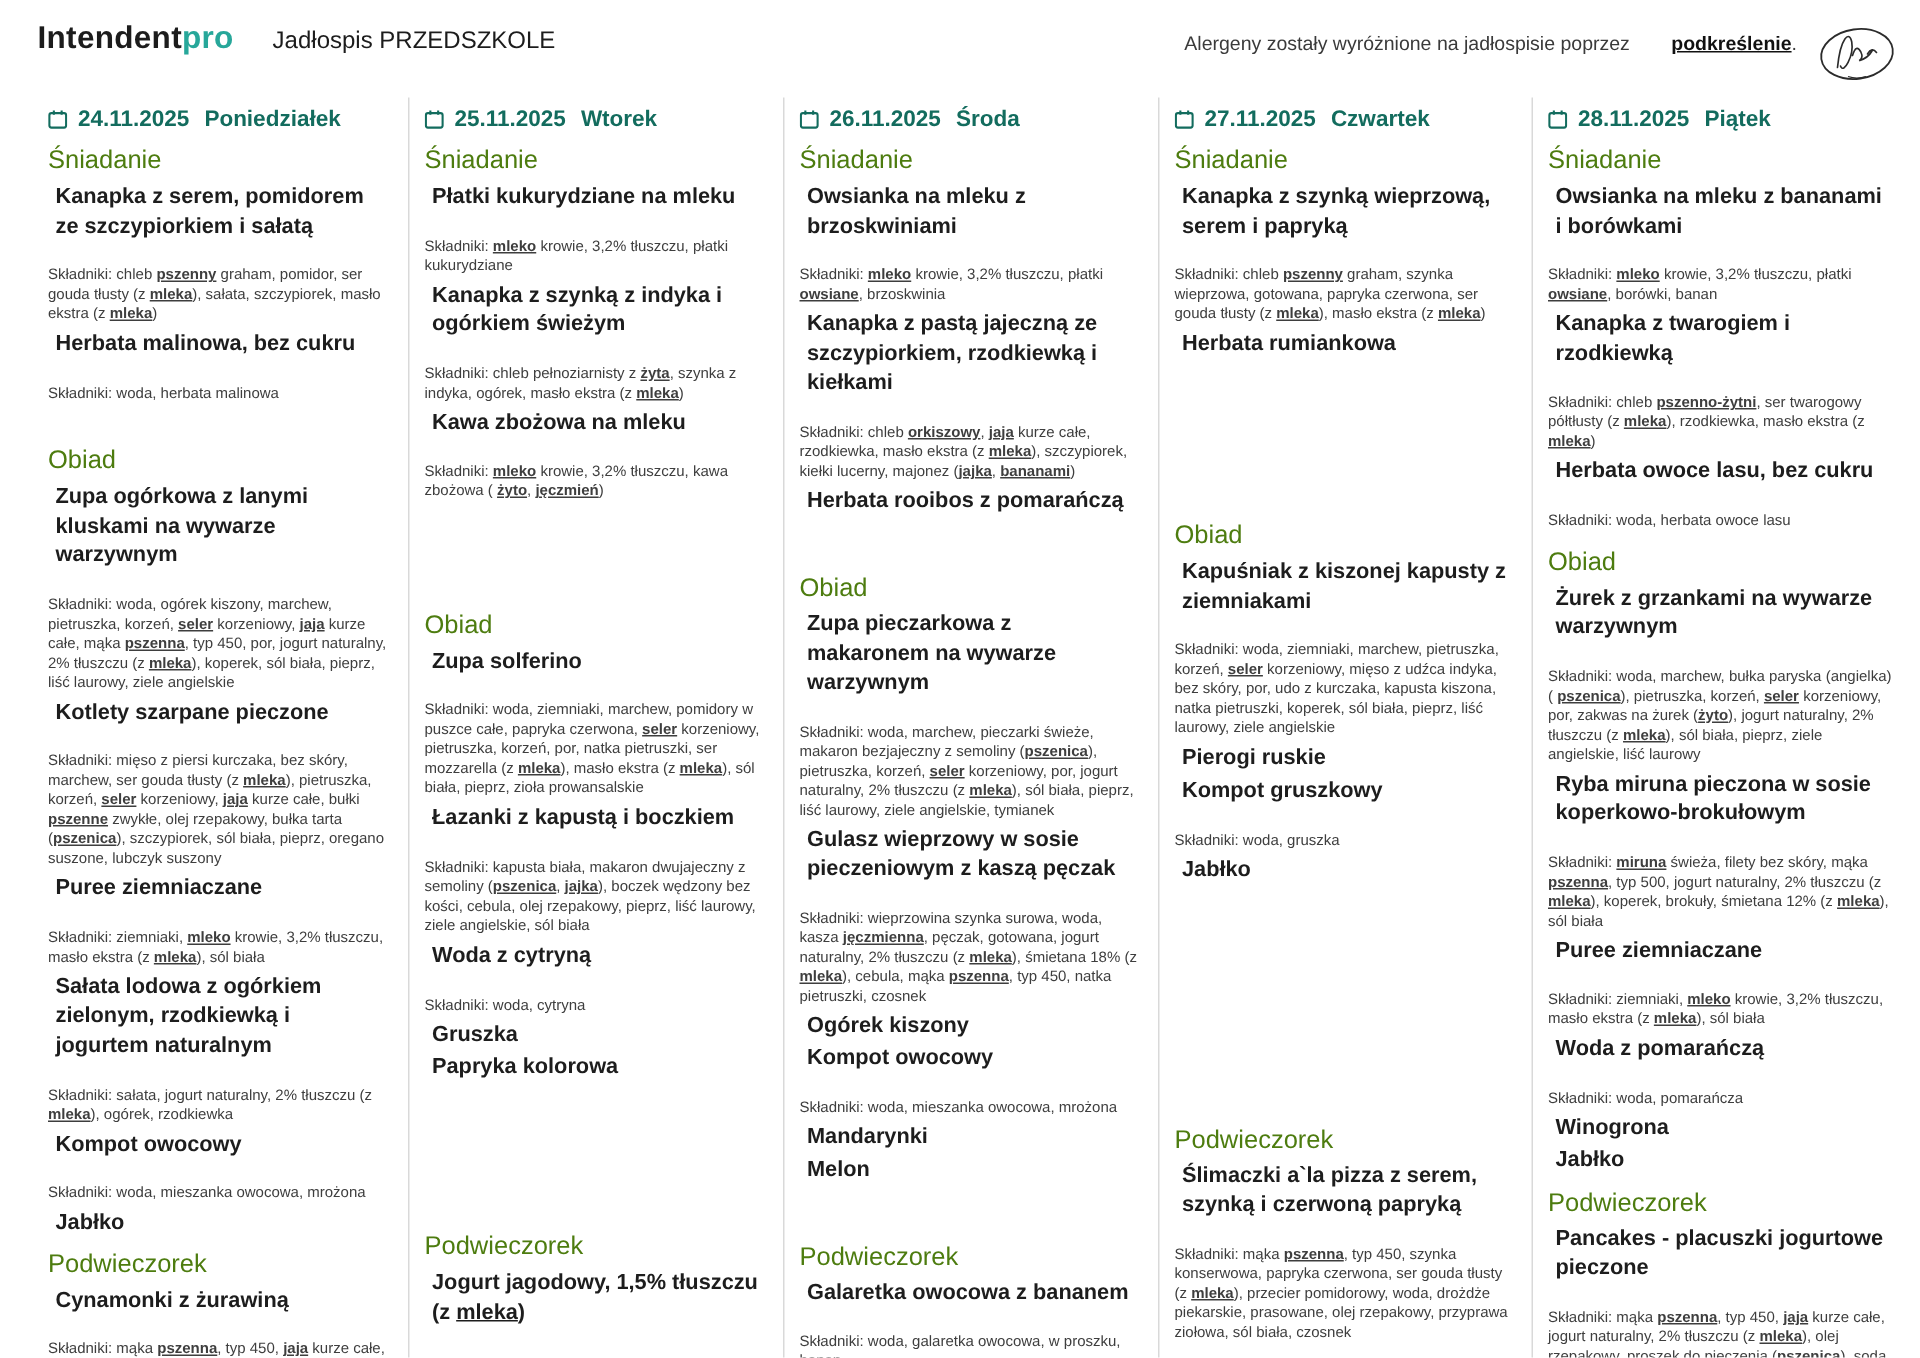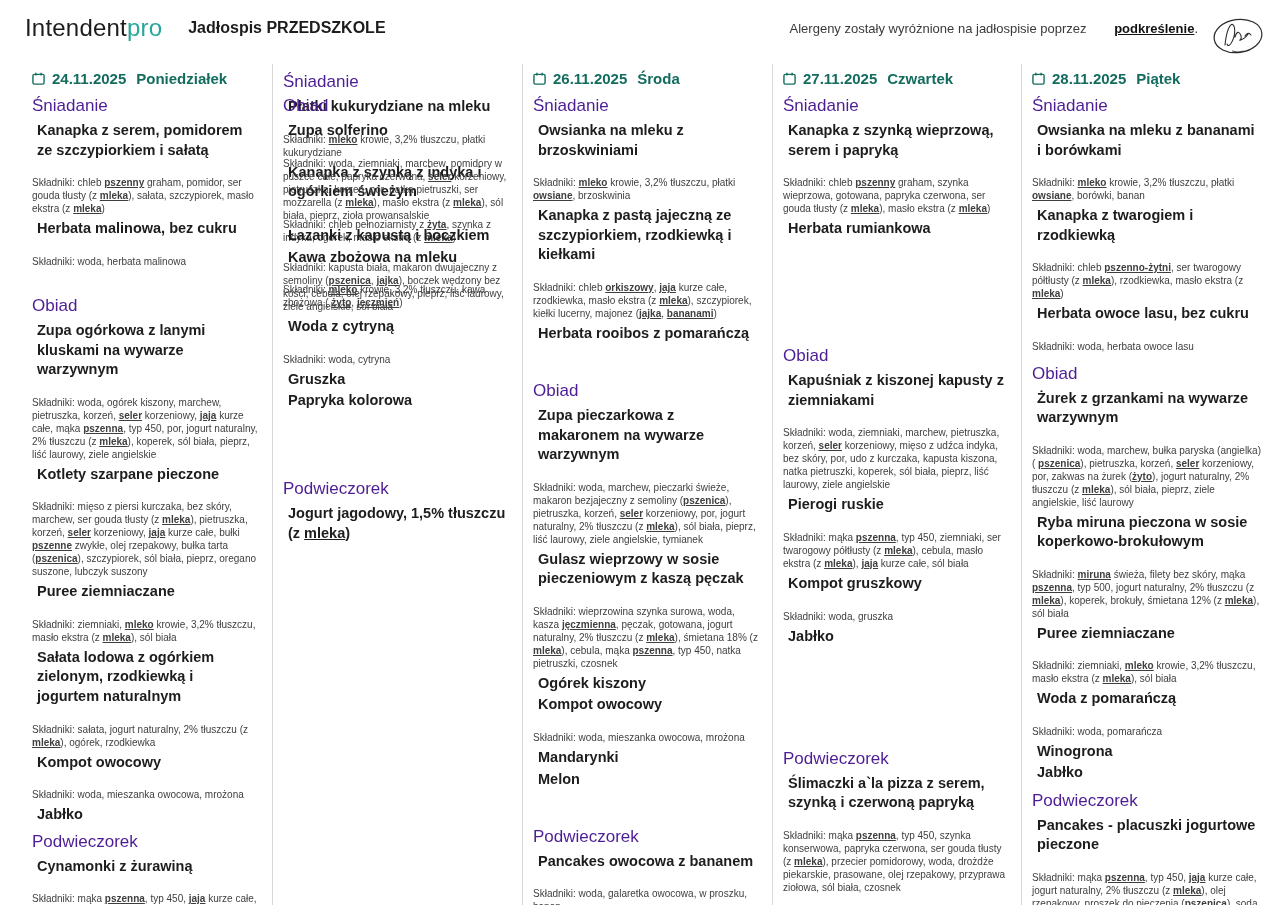--- a/index.html
+++ b/index.html
@@ -7,23 +7,23 @@
   body {
     width: 1280px; height: 905px; overflow: hidden;
     font-family: "Liberation Sans", "DejaVu Sans", sans-serif;
     color: #222;
   }
   
   .topbar {
     display: flex; align-items: flex-start;
     padding: 14px 16px 2px 25px;
   }
-  .logo { font-size: 24px; font-weight: 400; letter-spacing: .2px; color: #1c1c1c; white-space: nowrap; }
+  .logo { font-size: 21px; font-weight: 700; letter-spacing: .2px; color: #1c1c1c; white-space: nowrap; }
   .logo .accent { color: #27a79a; }
-  .page-title { font-size: 16px; font-weight: 700; color: #1c1c1c; margin: 5px 0 0 26px; white-space: nowrap; }
+  .page-title { font-size: 16px; font-weight: 400; color: #1c1c1c; margin: 5px 0 0 26px; white-space: nowrap; }
   .allergen-note { margin-left: auto; margin-top: 7px; font-size: 13px; color: #3a3a3a; white-space: nowrap; }
   .allergen-note b { color: #111; font-weight: 700; text-decoration: underline; margin-left: 24px; }
   .stamp { margin-left: 14px; margin-top: 0; flex: 0 0 auto; }
   
   .days {
     display: grid;
     grid-template-columns: 251px 250px 250px 249px 1fr;
     padding: 0 6px 0 22px;
     align-items: stretch;
   }
@@ -34,21 +34,21 @@
     grid-template-rows: 24px minmax(200px, auto) minmax(352px, auto) auto;
   }
   .day:not(:last-child) { border-right: 1px solid #d9d9d9; }
   .day-header {
     display: flex; align-items: center; gap: 7px;
     color: #136c5e; font-size: 15px; font-weight: 700; white-space: nowrap;
   }
   .day-header .weekday { margin-left: 3px; }
   .cal { color: #136c5e; display: inline-flex; }
   .meal { padding-top: 2px; }
-  .meal-name { font-size: 17px; font-weight: 400; color: #4c1d95; margin: 4px 0 5px; }
+  .meal-name { font-size: 17px; font-weight: 400; color: #4d7c0f; margin: 4px 0 5px; }
   .dish-name { font-size: 14.5px; font-weight: 700; color: #1d1d1d; line-height: 1.35; margin: 2px 5px 1px; }
   .dish-ingredients { font-size: 10px; color: #3e3e3e; line-height: 1.3; margin: 16px 0 4px; }
   .allergen { font-weight: 700; text-decoration: underline; color: inherit; }
 </style>
 </head>
 <body>
 
 <header class="topbar">
   <div class="logo"><span>Intendent</span><span class="accent">pro</span></div>
   <h1 class="page-title">Jadłospis PRZEDSZKOLE</h1>
@@ -114,20 +114,31 @@
       </div>
       <div class="meal">
         <h2 class="meal-name">Podwieczorek</h2>
         <article class="dish">
           <h3 class="dish-name">Cynamonki z żurawiną</h3>
           <p class="dish-ingredients">Składniki: mąka <b class="allergen">pszenna</b>, typ 450, <b class="allergen">jaja</b> kurze całe, <b class="allergen">mleko</b> krowie, 2% tłuszczu, cukier z prawdziwą wanilią, żurawina suszona, drożdże piekarskie, prasowane, cynamon</p>
         </article>
       </div>
     </section>
     <section class="day">
+      <div class="day-header">
+        <span class="cal">
+          <svg width="13" height="13" viewBox="0 0 14 14" aria-hidden="true">
+            <rect x="1" y="2.6" width="12" height="10.4" rx="1.5" fill="none" stroke="currentColor" stroke-width="1.5"></rect>
+            <line x1="4.2" y1="0.7" x2="4.2" y2="3.8" stroke="currentColor" stroke-width="1.5"></line>
+            <line x1="9.8" y1="0.7" x2="9.8" y2="3.8" stroke="currentColor" stroke-width="1.5"></line>
+          </svg>
+        </span>
+        <span class="date">25.11.2025</span>
+        <span class="weekday">Wtorek</span>
+      </div>
       <div class="meal">
         <h2 class="meal-name">Śniadanie</h2>
         <article class="dish">
           <h3 class="dish-name">Płatki kukurydziane na mleku</h3>
           <p class="dish-ingredients">Składniki: <b class="allergen">mleko</b> krowie, 3,2% tłuszczu, płatki kukurydziane</p>
         </article>
         <article class="dish">
           <h3 class="dish-name">Kanapka z szynką z indyka i ogórkiem świeżym</h3>
           <p class="dish-ingredients">Składniki: chleb pełnoziarnisty z <b class="allergen">żyta</b>, szynka z indyka, ogórek, masło ekstra  (z <b class="allergen">mleka</b>)</p>
         </article>
@@ -210,21 +221,21 @@
         <article class="dish">
           <h3 class="dish-name">Mandarynki</h3>
         </article>
         <article class="dish">
           <h3 class="dish-name">Melon</h3>
         </article>
       </div>
       <div class="meal">
         <h2 class="meal-name">Podwieczorek</h2>
         <article class="dish">
-          <h3 class="dish-name">Pancakes owocowa z bananem</h3>
+          <h3 class="dish-name">Galaretka owocowa z bananem</h3>
           <p class="dish-ingredients">Składniki: woda, galaretka owocowa, w proszku, banan</p>
         </article>
       </div>
     </section>
     <section class="day">
       <div class="day-header">
         <span class="cal">
           <svg width="13" height="13" viewBox="0 0 14 14" aria-hidden="true">
             <rect x="1" y="2.6" width="12" height="10.4" rx="1.5" fill="none" stroke="currentColor" stroke-width="1.5"></rect>
             <line x1="4.2" y1="0.7" x2="4.2" y2="3.8" stroke="currentColor" stroke-width="1.5"></line>
@@ -245,21 +256,20 @@
         </article>
       </div>
       <div class="meal">
         <h2 class="meal-name">Obiad</h2>
         <article class="dish">
           <h3 class="dish-name">Kapuśniak z kiszonej kapusty z ziemniakami</h3>
           <p class="dish-ingredients">Składniki: woda, ziemniaki, marchew, pietruszka, korzeń, <b class="allergen">seler</b> korzeniowy, mięso z udźca indyka, bez skóry, por, udo z kurczaka, kapusta kiszona, natka pietruszki, koperek, sól biała, pieprz, liść laurowy, ziele angielskie</p>
         </article>
         <article class="dish">
           <h3 class="dish-name">Pierogi ruskie</h3>
-          <p class="dish-ingredients">Składniki: mąka <b class="allergen">pszenna</b>, typ 450, ziemniaki, ser twarogowy półtłusty  (z <b class="allergen">mleka</b>), cebula, masło ekstra  (z <b class="allergen">mleka</b>), <b class="allergen">jaja</b> kurze całe, sól biała</p>
         </article>
         <article class="dish">
           <h3 class="dish-name">Kompot gruszkowy</h3>
           <p class="dish-ingredients">Składniki: woda, gruszka</p>
         </article>
         <article class="dish">
           <h3 class="dish-name">Jabłko</h3>
         </article>
       </div>
       <div class="meal">

